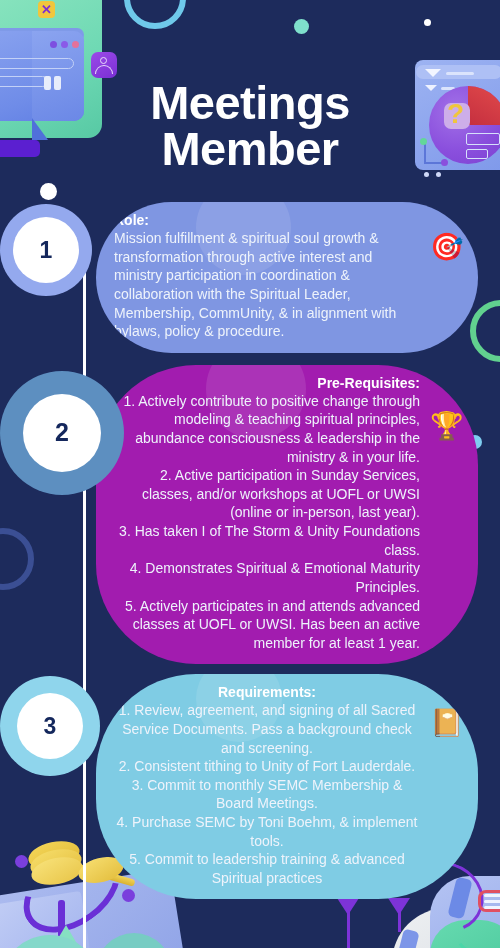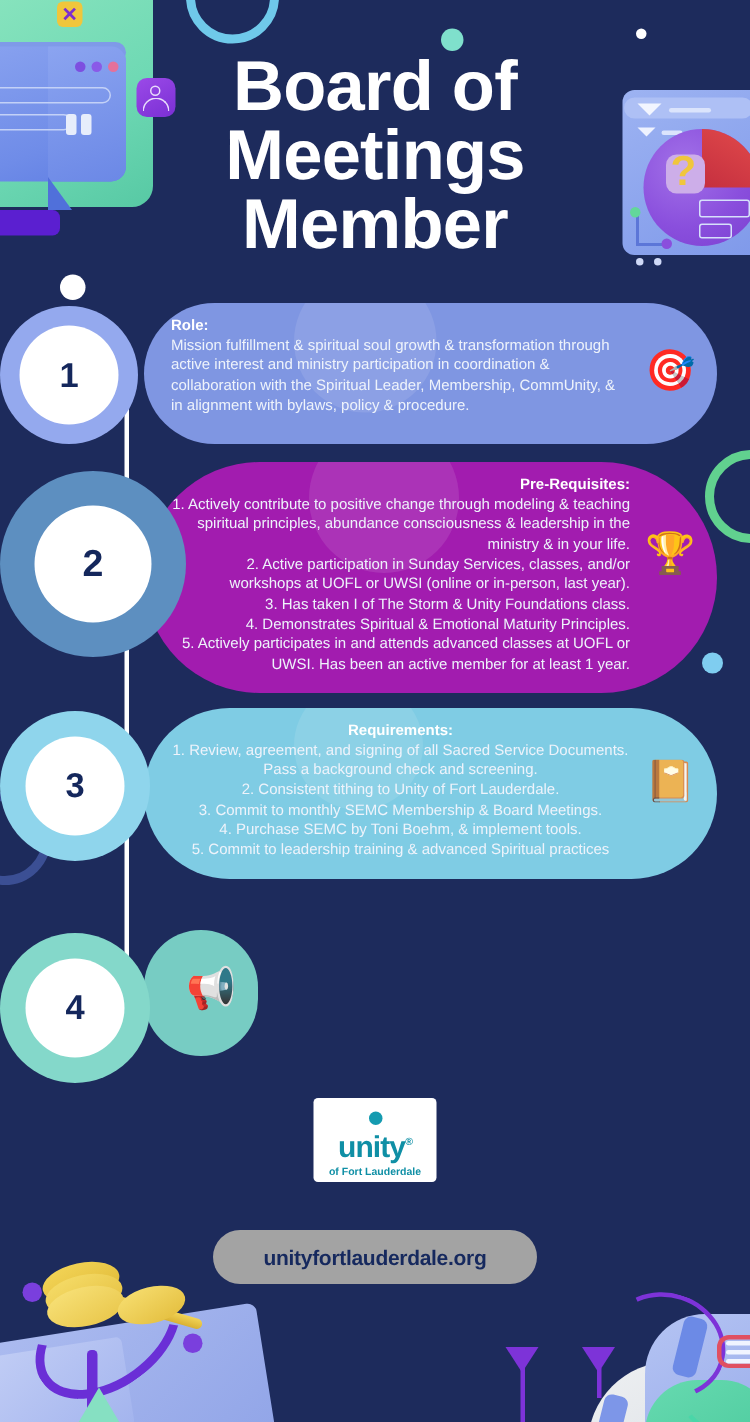--- a/index.html
+++ b/index.html
@@ -157,23 +157,23 @@
     background:#ffffff; z-index:2; }
 
   .step{ position:relative; display:flex; align-items:flex-start; }
   .step .halo{ position:absolute; border-radius:50%; z-index:3; }
   .step .num{ position:absolute; z-index:4; border-radius:50%; background:#ffffff;
     display:flex; align-items:center; justify-content:center;
     color:#14275c; font-weight:bold; }
   .pill{ position:relative; border-radius:100px; z-index:1;
     padding:10px 58px 12px 18px; overflow:hidden; }
   .pill .blob{ position:absolute; border-radius:50%; background:rgba(255,255,255,0.10); }
-  .pill h2{ position:relative; color:#ffffff; font-size:10px; font-weight:bold;
+  .pill h2{ position:relative; color:#ffffff; font-size:14px; font-weight:bold;
     margin-bottom:1px; }
-  .pill p{ position:relative; color:#eef3fb; font-size:10px; line-height:1.33; }
+  .pill p{ position:relative; color:#eef3fb; font-size:14px; line-height:1.33; }
   .emoji{ position:absolute; right:14px; font-size:27px; line-height:1; z-index:2; }
 
   
   #step1{ margin-left:44px; margin-right:22px; }
   #step1 .pill{ background:#7f96e2; margin-left:52px; min-height:94px; }
   #step1 .halo{ left:-44px; top:2px; width:92px; height:92px; background:#94a9ee; }
   #step1 .num{ left:-31px; top:15px; width:66px; height:66px; font-size:23px; }
   #step1 .blob{ left:100px; top:-22px; width:95px; height:95px; }
   #step1 .emoji{ top:32px; }
 
@@ -293,21 +293,21 @@
     <div class="deco br-flag1"></div>
     <div class="deco br-flag2"></div>
     <div class="deco br-red"></div>
     <div class="deco br-lines"></div>
     <div class="deco br-lines2"></div>
     <div class="deco br-lines3"></div>
   </div>
 
   <div class="header">
     <h1>
-      <span>Board of</span><br>
+      <br>
       <span>Meetings</span><br>
       <span>Member</span>
     </h1>
   </div>
 
   <div class="timeline">
     <div class="spine"></div>
 
     <div class="step" id="step1">
       <div class="halo"></div>

